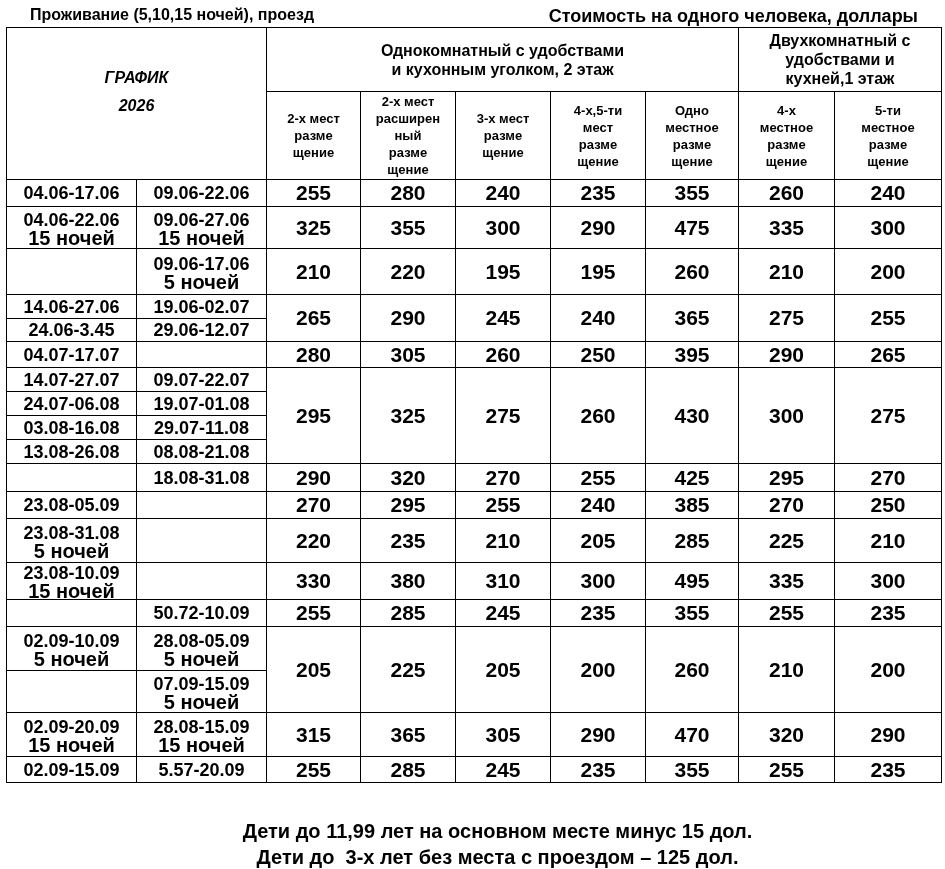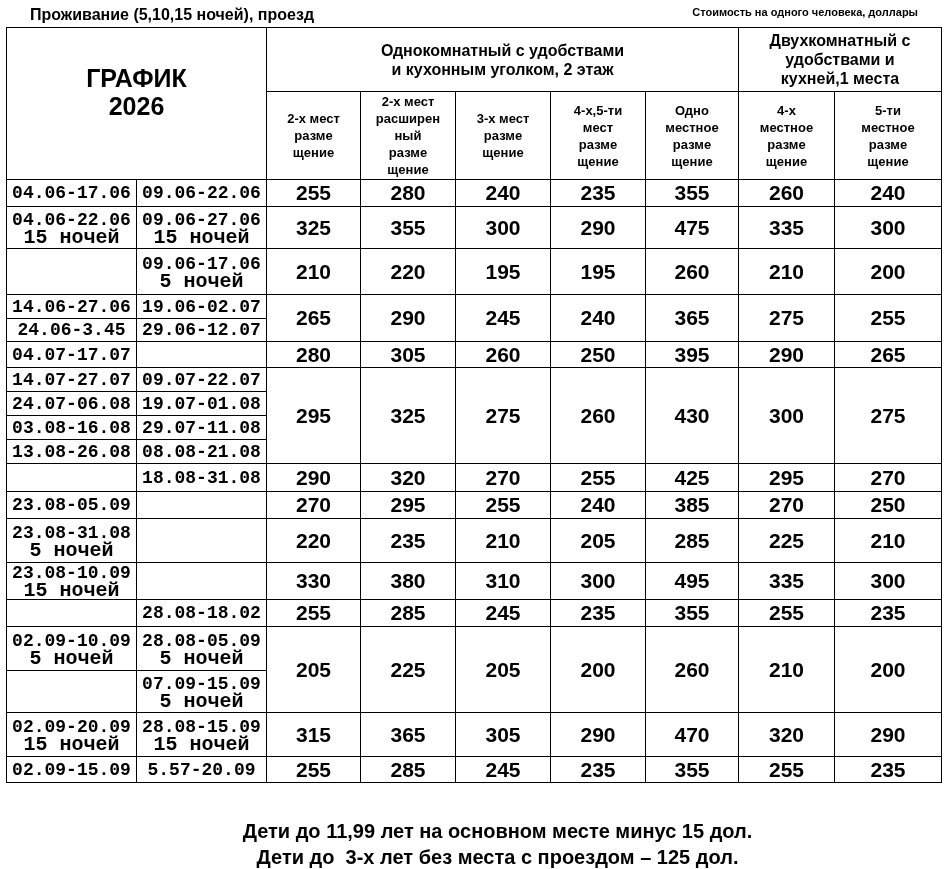--- a/index.html
+++ b/index.html
@@ -1,28 +1,28 @@
 <!DOCTYPE html>
 <html><head>
 <meta charset="utf-8">
 <style>
   html, body { margin: 0; padding: 0; background: #ffffff; }
   body { width: 945px; height: 869px; position: relative; overflow: hidden;
          font-family: "Liberation Sans", sans-serif; color: #000; }
   .top-left { position: absolute; left: 30px; top: 6px; font-size: 16px; font-weight: bold; text-align: center; }
-  .top-right { position: absolute; right: 27px; top: 6px; font-size: 11px; font-weight: bold; }
+  .top-right { position: absolute; right: 27px; top: 6px; font-size: 18px; font-weight: bold; }
   table.price { position: absolute; left: 6px; top: 27px; border-collapse: collapse;
                 table-layout: fixed; width: 935px; }
   table.price td, table.price th { border: 1.3px solid #000; padding: 0; text-align: center;
                 vertical-align: middle; font-weight: bold; }
-  .h-title { font-size: 25px; line-height: 28px; vertical-align: top !important; padding-top: 36px !important; }
+  .h-title { font-size: 16px; line-height: 28px; vertical-align: top !important; padding-top: 36px !important; font-style: italic; }
   .h-title .yr { display: block; }
   .h-group { font-size: 16px; line-height: 19px; }
   .h-sub { font-size: 13px; line-height: 17px; }
-  .date { font-size: 18px; line-height: 20px; font-family: Liberation Mono, monospace; }
+  .date { font-size: 18px; line-height: 20px; }
   .date .nights { display: block; font-size: 20px; line-height: 16px; }
   .price-cell { font-size: 21px; }
   .notes { position: absolute; left: 0; width: 995px; top: 818px; text-align: center;
            font-size: 20px; font-weight: bold; line-height: 26px; }
   .notes div { white-space: pre; }
 </style>
 </head>
 <body>
 
 <div class="top-left">Проживание (5,10,15 ночей), проезд</div>
@@ -46,21 +46,21 @@
         <span>ГРАФИК</span>
         <span class="yr">2026</span>
       </th>
       <th colspan="5" class="h-group">
         <div>Однокомнатный с удобствами</div>
         <div>и кухонным уголком, 2 этаж</div>
       </th>
       <th colspan="2" class="h-group">
         <div>Двухкомнатный с</div>
         <div>удобствами и</div>
-        <div>кухней,1 места</div>
+        <div>кухней,1 этаж</div>
       </th>
     </tr>
     <tr style="height:88px" id="sub-header-row">
         <th class="h-sub">
           <div>2-х мест</div>
           <div>разме</div>
           <div>щение</div>
         </th>
         <th class="h-sub">
           <div>2-х мест</div>
@@ -222,21 +222,21 @@
         <td class="price-cell">330</td>
         <td class="price-cell">380</td>
         <td class="price-cell">310</td>
         <td class="price-cell">300</td>
         <td class="price-cell">495</td>
         <td class="price-cell">335</td>
         <td class="price-cell">300</td>
       </tr>
       <tr style="height: 27px;">
         <td class="date"><span></span></td>
-        <td class="date"><span>28.08-18.02</span></td>
+        <td class="date"><span>50.72-10.09</span></td>
         <td class="price-cell">255</td>
         <td class="price-cell">285</td>
         <td class="price-cell">245</td>
         <td class="price-cell">235</td>
         <td class="price-cell">355</td>
         <td class="price-cell">255</td>
         <td class="price-cell">235</td>
       </tr>
       <tr style="height: 44px; margin-top: 20px;">
         <td class="date"><span>02.09-10.09</span><span class="nights">5 ночей</span></td>

